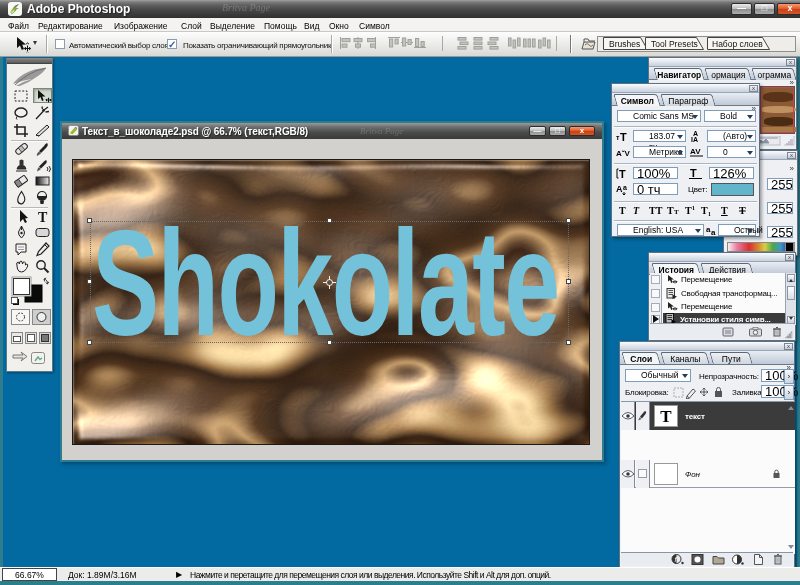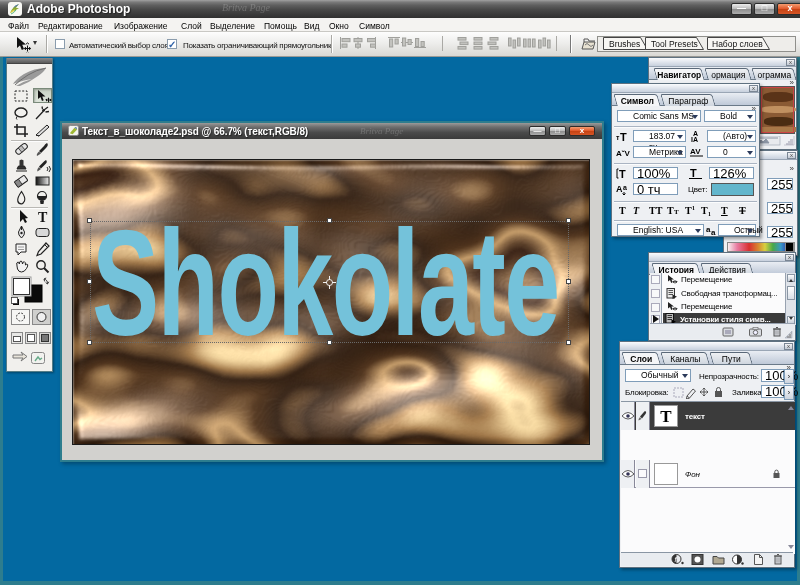--- a/index.html
+++ b/index.html
@@ -746,13 +746,19 @@
           <path d="M2.5 0.5 h5 l3 3 v7 h-8 Z" fill="#f4f4f4" stroke="#555"></path>
           <path d="M7.5 0.5 v3 h3" fill="none" stroke="#555"></path>
         </svg>
       <svg width="10" height="12" viewBox="0 0 10 12" style="position:absolute;left:152px;top:0px;">
           <rect x="2" y="3" width="6" height="8" fill="#cfd3d9" stroke="#555"></rect>
           <path d="M1 3 h8 M4 1.5 h2" stroke="#555"></path>
           <path d="M4 4.5 v5 M6 4.5 v5" stroke="#888" stroke-width=".7"></path>
         </svg>
     </div>
   </div>
+  <div id="statusbar">
+    <div class="zoom">66.67%</div>
+    <div class="doc">Док: 1.89М/3.16М</div>
+    <div class="arr">▶</div>
+    <div class="hint">Нажмите и перетащите для перемещения слоя или выделения. Используйте Shift и Alt для доп. опций.</div>
+  </div>
 </div>
 
 </body></html>

